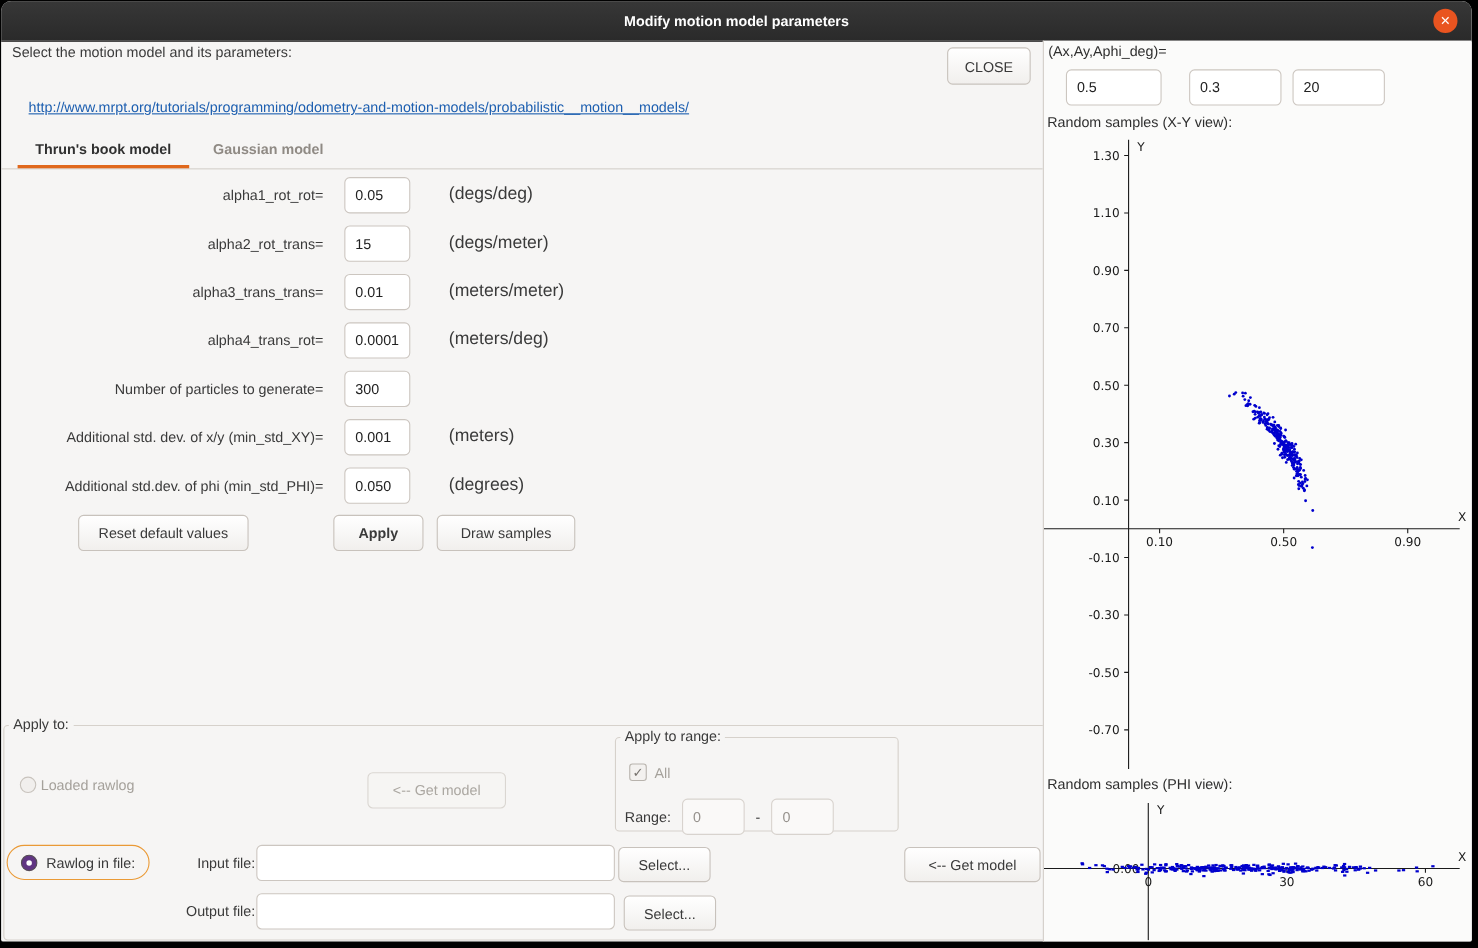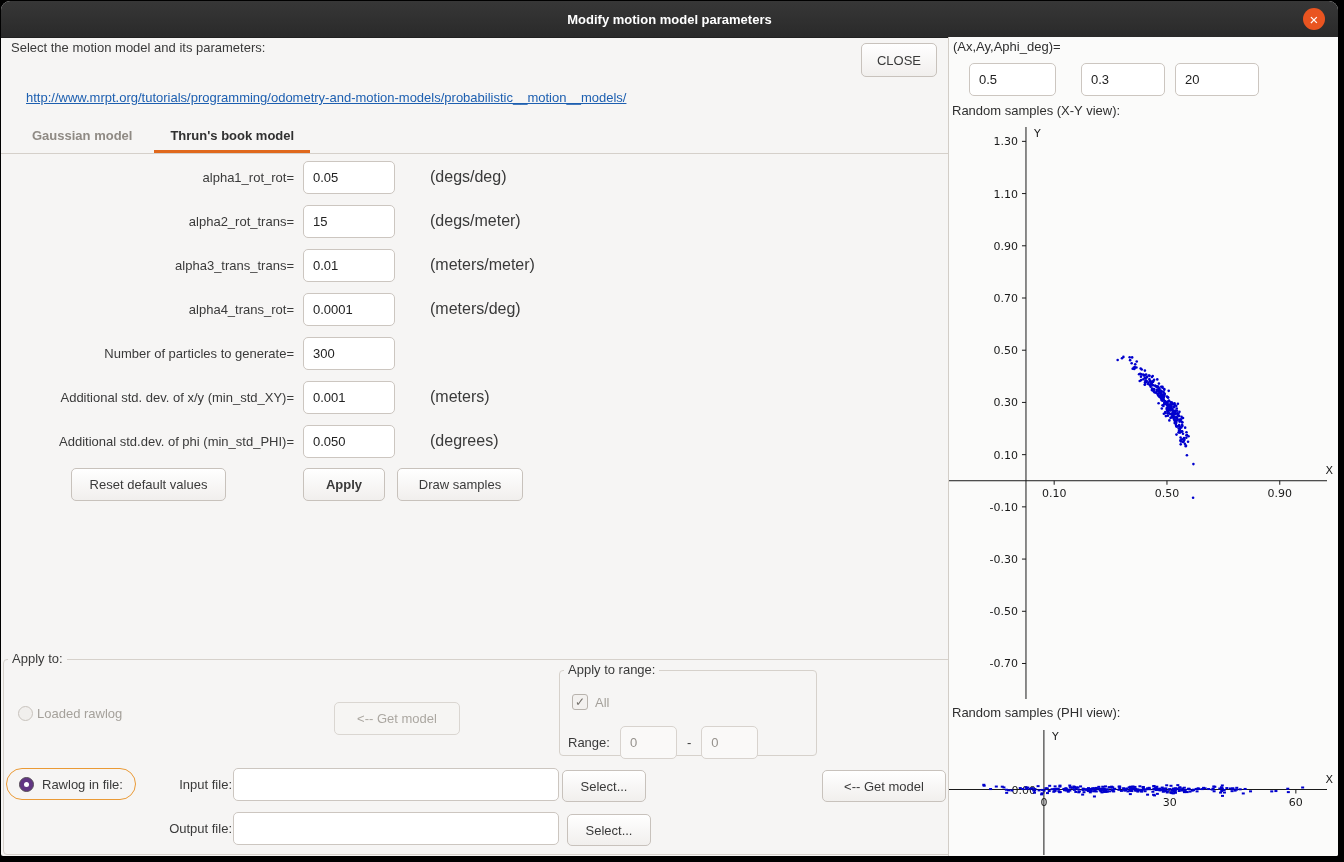--- a/index.html
+++ b/index.html
@@ -33,21 +33,21 @@
   .close-button{position:absolute;left:860px;top:6px;width:76px;height:34px;}
   .link{position:absolute;left:25px;top:53px;font-size:13px;color:#1d5fb0;text-decoration:underline;white-space:nowrap;}
   .tabbar{position:absolute;left:0;top:81px;width:100%;height:36px;border-bottom:1px solid #d5d0ca;
     display:flex;align-items:stretch;padding-left:12px;box-sizing:border-box;}
   .tab{display:flex;align-items:center;padding:0 19px;font-size:13px;font-weight:bold;color:#8f8a84;position:relative;}
   .tab.active{color:#303030;}
   .tab.active::after{content:'';position:absolute;left:3px;right:3px;bottom:0;height:3px;background:#e0681c;}
   .form{position:absolute;left:0;top:118px;width:100%;}
   .frow{display:flex;align-items:center;height:44px;}
   .flabel{width:293px;text-align:right;font-size:13px;color:#3a3a3a;flex:none;}
-  .finput{margin-left:9px;width:92px;flex:none;}
+  .finput{margin-left:19px;width:60px;flex:none;}
   .funit{margin-left:35px;font-size:16px;color:#3a3a3a;}
   .reset-btn{position:absolute;left:70px;top:431px;width:155px;height:33px;}
   .apply-btn{position:absolute;left:302px;top:431px;width:82px;height:33px;font-weight:bold;}
   .draw-btn{position:absolute;left:396px;top:431px;width:126px;height:33px;}
   
   .applyto{position:absolute;left:2px;top:622px;width:1112px;height:196px;border:1px solid #d6d1cb;border-radius:4px;box-sizing:border-box;}
   .legend{position:absolute;top:-9px;left:4px;background:#f6f5f4;padding:0 4px;font-size:13px;color:#3a3a3a;}
   .radio-row-loaded{position:absolute;left:14px;top:46px;display:flex;align-items:center;gap:4px;}
   .getmodel-top{position:absolute;left:330px;top:42px;width:126px;height:33px;}
   .range-group{position:absolute;left:555px;top:10px;width:258px;height:86px;border:1px solid #d6d1cb;border-radius:4px;box-sizing:border-box;}
@@ -87,22 +87,22 @@
       <span>×</span>
     </div>
   </div>
 
   <div class="left">
     <div class="prompt">Select the motion model and its parameters:</div>
     <button class="btn close-button">CLOSE</button>
     <a class="link" href="#">http://www.mrpt.org/tutorials/programming/odometry-and-motion-models/probabilistic__motion__models/</a>
 
     <div class="tabbar">
+      <div class="tab active">Thrun's book model</div>
       <div class="tab">Gaussian model</div>
-      <div class="tab active">Thrun's book model</div>
     </div>
 
     <div class="form">
       <div class="frow">
         <label class="flabel">alpha1_rot_rot=</label>
         <input class="text finput" value="0.05" style="">
         <span class="funit">(degs/deg)</span>
       </div>
       <div class="frow">
         <label class="flabel">alpha2_rot_trans=</label>

